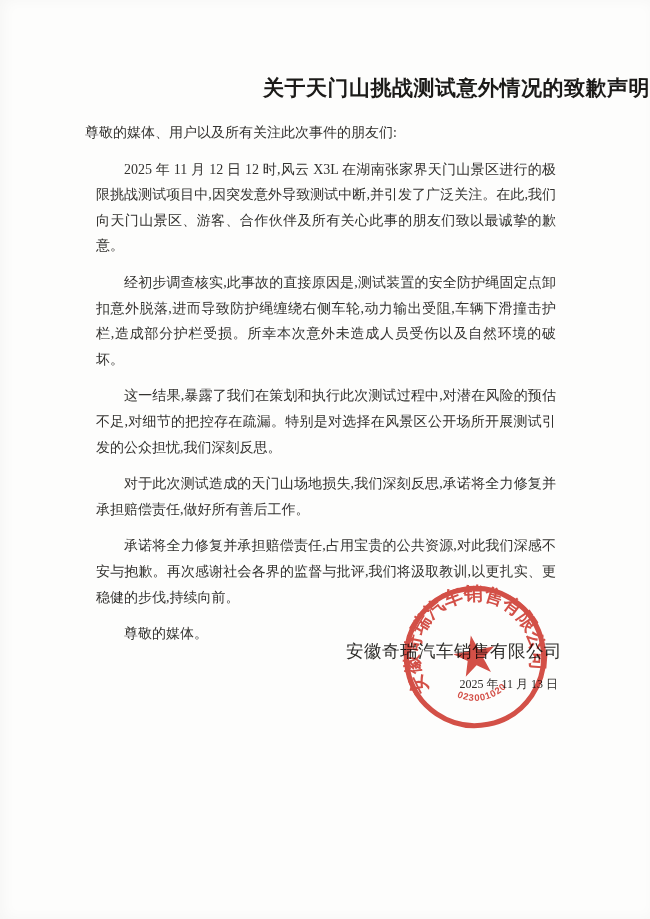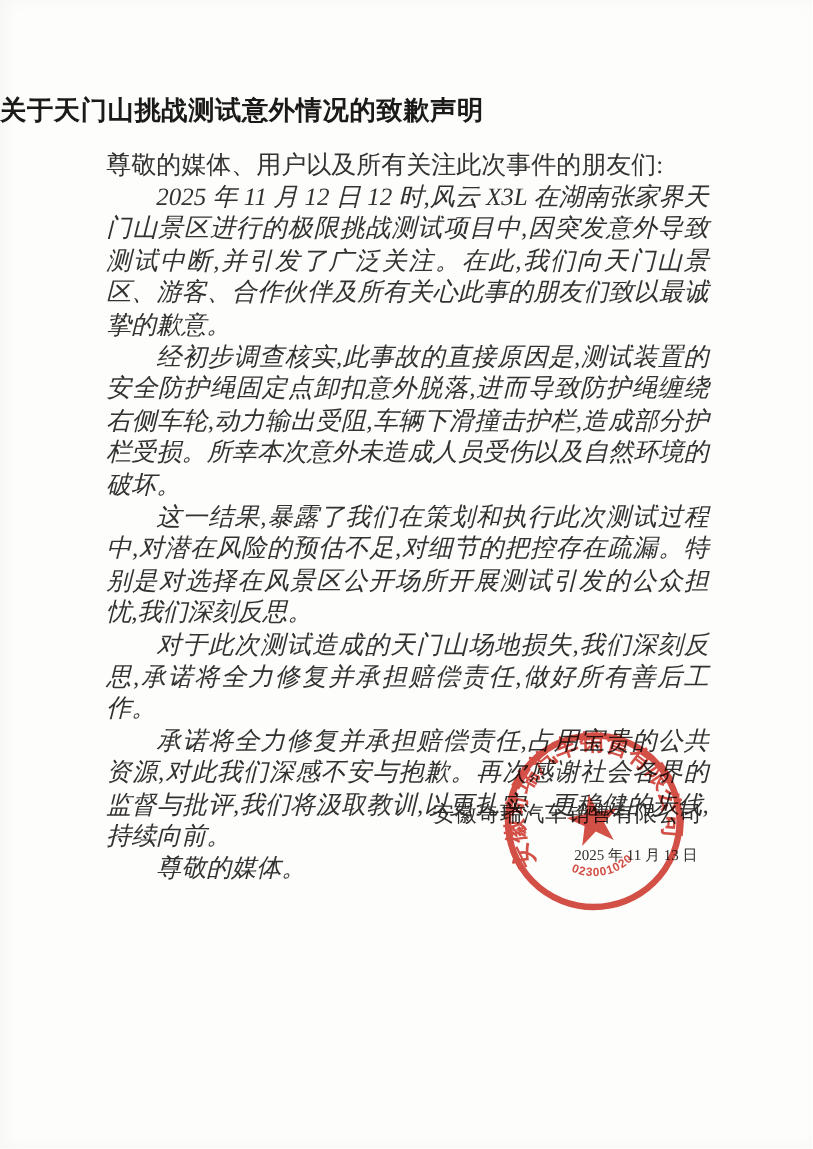--- a/index.html
+++ b/index.html
@@ -16,44 +16,43 @@
     font-family: "Liberation Serif", "DejaVu Serif", serif;
     color: #33322f;
     box-shadow: inset 4px 0 14px rgba(0,0,0,0.03);
   }
   .doc-title {
     position: absolute;
     top: 74px;
     left: 0;
     width: 650px;
     margin: 0;
-    text-align: left;
+    text-align: right;
     font-family: "Liberation Sans", "DejaVu Sans", sans-serif;
     font-weight: bold;
     font-size: 21px;
     letter-spacing: 0.5px;
     color: #1b1a18;
   }
   .body-text {
     position: absolute;
     left: 85px;
     top: 120px;
     width: 482px;
-    font-size: 20px;
+    font-size: 14px;
     line-height: 25.6px;
     text-align: justify;
     text-justify: inter-ideograph;
   }
   .salutation {
     margin: 0;
   }
   .para {
-    margin: 0;
+    margin: 11px;
     text-indent: 2em;
-    font-style: italic;
   }
   .company-line {
     position: absolute;
     top: 639px;
     right: 88px;
     font-size: 17.5px;
     letter-spacing: 0.5px;
     color: #2e2d2a;
     z-index: 1;
   }

